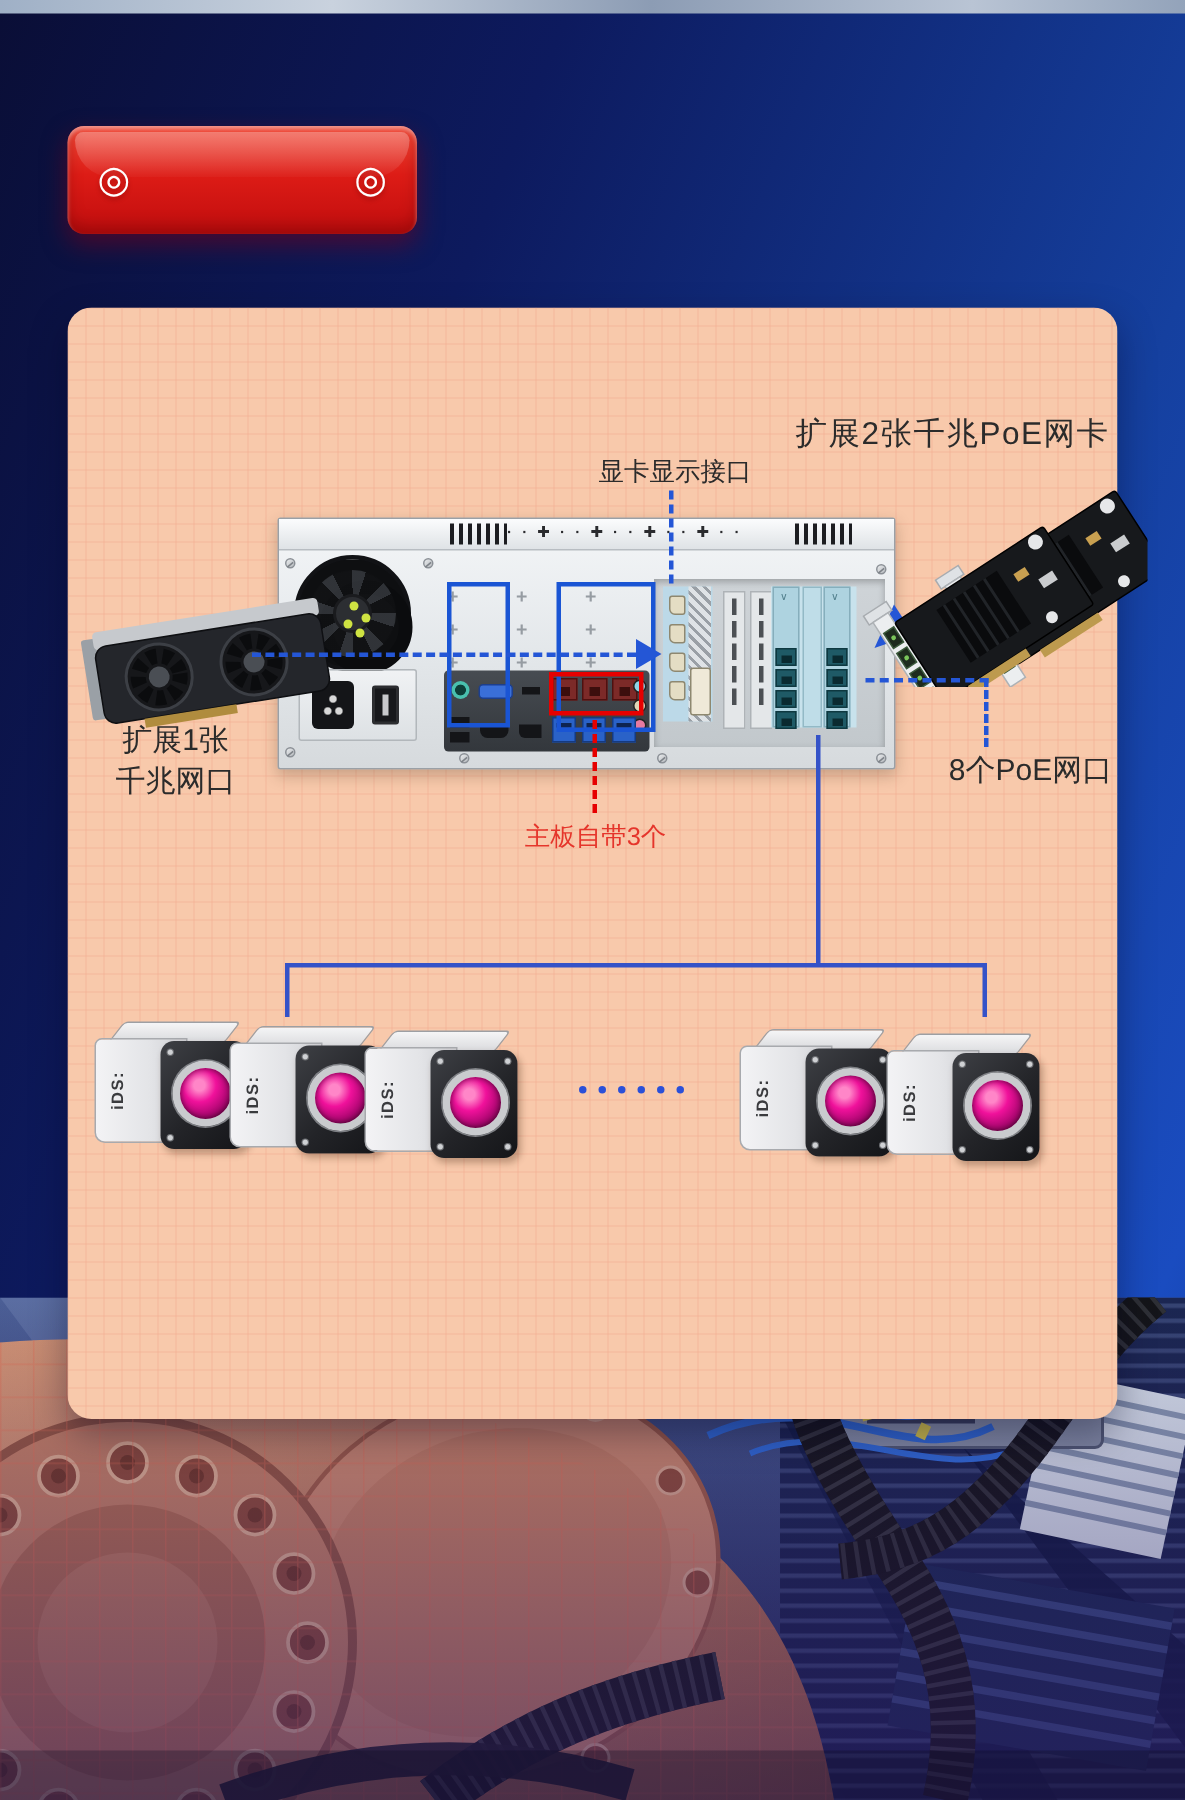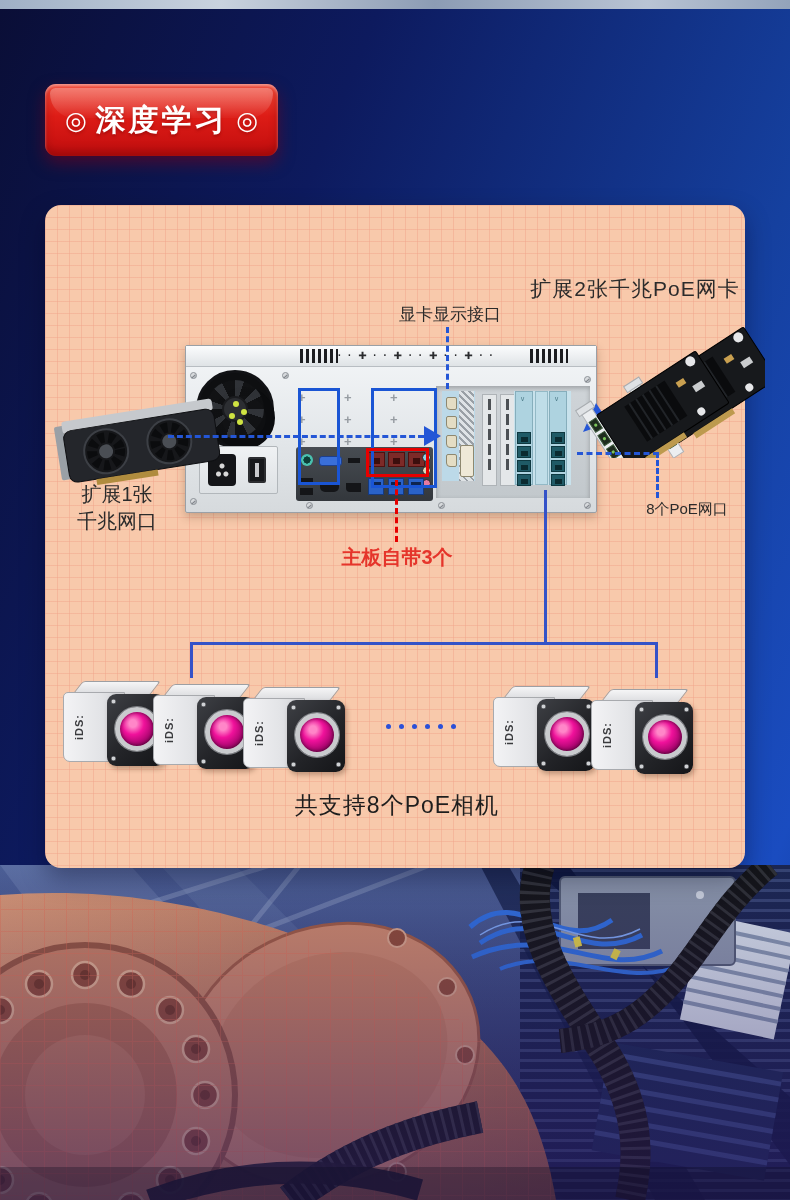--- a/index.html
+++ b/index.html
@@ -17,34 +17,34 @@
            background:linear-gradient(180deg,#f14a38 0%,#dd1c16 45%,#c10d0e 100%);
            box-shadow:0 7px 16px rgba(120,0,25,.55), inset 0 2px 3px rgba(255,255,255,.45), inset 0 -5px 10px rgba(90,0,0,.35); }
   .badge::after { content:""; position:absolute; left:5px; top:4px; right:5px; height:30px;
            border-radius:9px 9px 40px 40px;
            background:linear-gradient(180deg,rgba(255,255,255,.30),rgba(255,255,255,.03)); pointer-events:none; }
   .badge .bullseye { color:#fff; font-size:25px; line-height:1; text-shadow:0 2px 3px rgba(110,0,0,.4); }
   .badge .badge-label { color:#fff; font-size:30px; font-weight:bold; letter-spacing:3px;
            text-shadow:0 2px 3px rgba(110,0,0,.45); }
 
   
-  .panel { position:absolute; left:45px; top:205px; width:700px; height:663px; border-radius:16px;
+  .panel { position:absolute; left:45px; top:205px; width:700px; height:741px; border-radius:16px;
            background-color:#f8c9ab;
            background-image:linear-gradient(rgba(240,166,140,.5) 1px,transparent 1px),
                             linear-gradient(90deg,rgba(240,166,140,.5) 1px,transparent 1px);
            background-size:12px 12px; box-shadow:0 10px 24px rgba(0,0,30,.35); z-index:3; }
 
   .lbl { position:absolute; color:#2b2b2b; text-align:center; }
   .lbl-nic { left:470px; top:70px; width:240px; font-size:21px; letter-spacing:1px; }
   .lbl-dispport { left:345px; top:98px; width:120px; font-size:17px; }
   .lbl-gpu { left:8px; top:276px; width:128px; font-size:20px; line-height:27px; }
-  .lbl-poe { left:552px; top:295px; width:180px; font-size:15px; }
+  .lbl-poe { left:552px; top:295px; width:180px; font-size:20px; }
   .lbl-cam { left:152px; top:585px; width:400px; font-size:23px; color:#1d1d1d; letter-spacing:1px; }
-  .lbl-red { left:222px; top:341px; width:260px; font-size:20px; line-height:23px;
-             color:#e5352b; font-weight:bold; }
+  .lbl-red { left:222px; top:341px; width:260px; font-size:17px; line-height:23px;
+             color:#e5352b; font-weight:normal; }
 
   
   .dash-h { position:absolute; border-top:3px dashed #2456d6; z-index:8; }
   .dash-v { position:absolute; border-left:3px dashed #2456d6; z-index:8; }
   .dash-red-v { position:absolute; border-left:3px dashed #e60000; z-index:8; }
   .arrow-right { position:absolute; width:0; height:0; border-top:10px solid transparent;
              border-bottom:10px solid transparent; border-left:17px solid #2456d6; z-index:9; }
   .solid-line { position:absolute; background:#3452c8; z-index:7; }
 
   
@@ -154,37 +154,35 @@
 </style>
 </head>
 <body>
 
 <div class="page">
 
   <div class="top-strip"></div>
 
   <div class="badge">
     <span class="bullseye">◎</span>
-    <span class="badge-label">深度学习</span>
     <span class="bullseye">◎</span>
   </div>
 
   <div class="panel">
 
     <div class="lbl lbl-nic">扩展2张千兆PoE网卡</div>
     <div class="lbl lbl-dispport">显卡显示接口</div>
     <div class="lbl lbl-gpu">
       <div>扩展1张</div>
       <div>千兆网口</div>
     </div>
     <div class="lbl lbl-red">
       <div>主板自带3个</div>
     </div>
     <div class="lbl lbl-poe">8个PoE网口</div>
-    <div class="lbl lbl-cam">共支持8个PoE相机</div>
 
     <div class="chassis">
       <div class="ch-topstrip">
         <div class="vent" style="left:114px"></div>
         <div class="vent" style="left:344px"></div>
         <div class="holes-row">· · ✚ · · ✚ · · ✚ · · ✚ · ·</div>
       </div>
       <span class="screw" style="left:4px;top:26px"></span>
       <span class="screw" style="left:96px;top:26px"></span>
       <span class="screw" style="left:4px;top:152px"></span>

